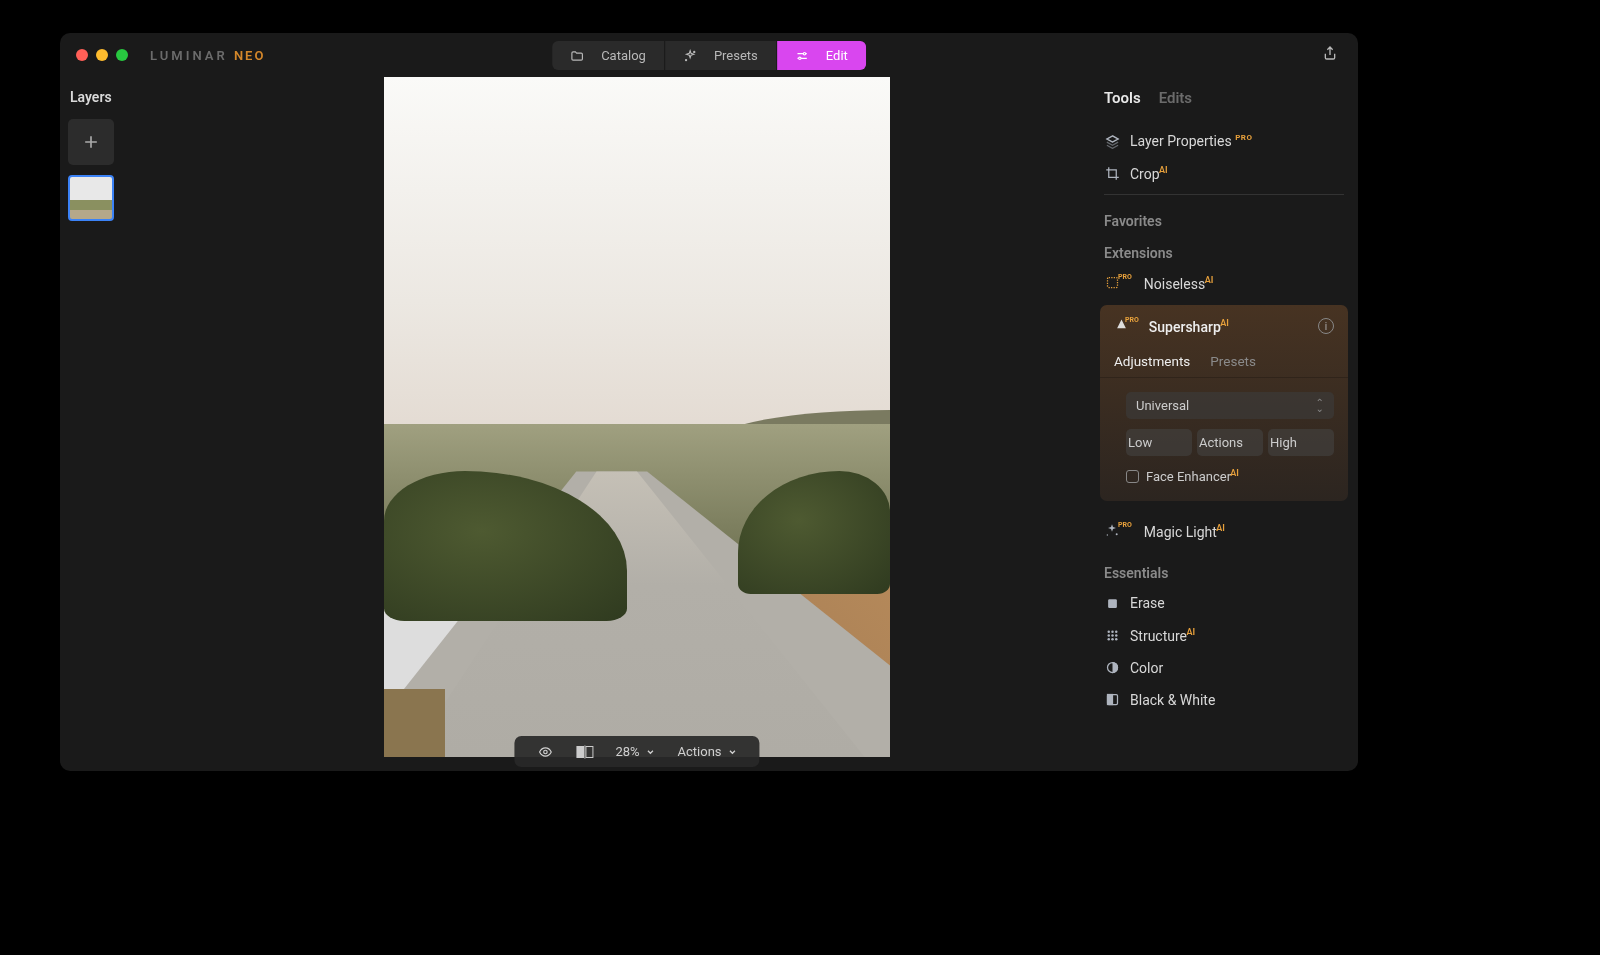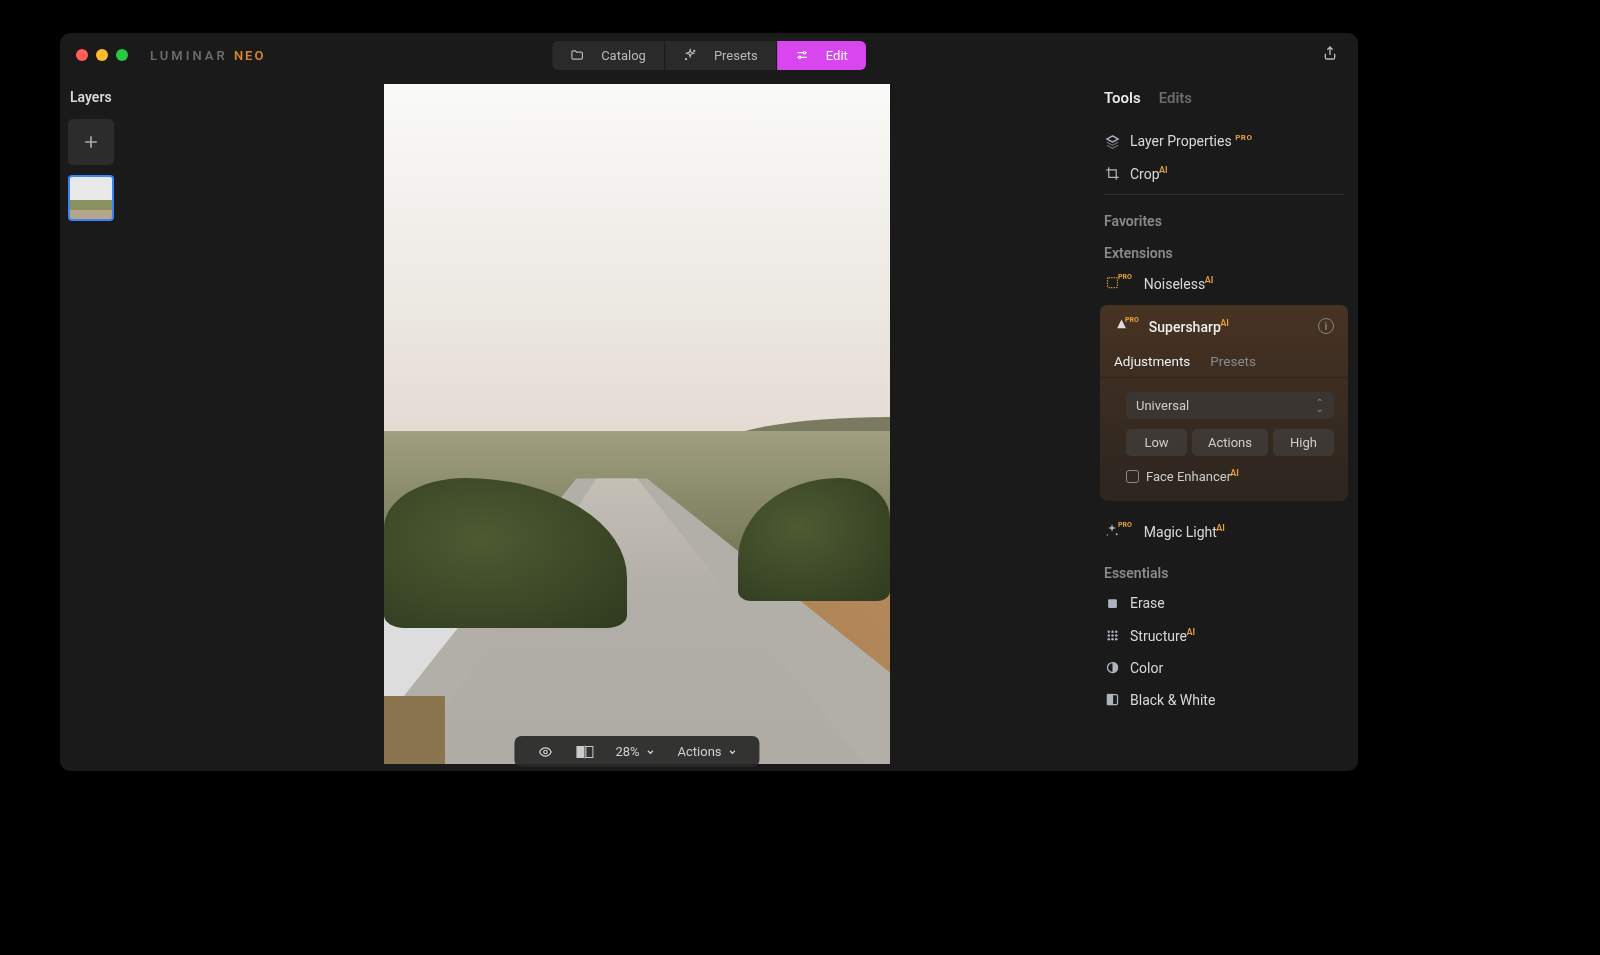--- a/index.html
+++ b/index.html
@@ -50,21 +50,21 @@
     background: transparent;
     border-radius: 6px;
     overflow: hidden;
   }
   .top-tab {
     padding: 7px 18px;
     font-size: 13px;
     color: #b8b8b8;
     cursor: pointer;
     display: flex;
-    align-items: center;
+    align-items: flex-end;
     gap: 17px;
     background: #2a2a2a;
   }
   .top-tab.middle { border-left: 1px solid #1a1a1a; border-right: 1px solid #1a1a1a; }
   .top-tab.active { background: #d946ef; color: #fff; }
   .top-tab svg { width: 14px; height: 14px; }
   
   .share-btn {
     position: absolute;
     right: 20px;
@@ -98,21 +98,21 @@
     border: 2px solid #3b82f6;
     border-radius: 4px;
     background: linear-gradient(to bottom, #e8e8e8 0%, #e8e8e8 55%, #8a9060 55%, #8a9060 78%, #b5a88a 78%);
     cursor: pointer;
   }
   
   .canvas-area {
     flex: 1;
     display: flex;
     justify-content: center;
-    align-items: center;
+    align-items: flex-start;
     position: relative;
   }
   .canvas {
     width: 506px;
     height: 680px;
     margin-top: 0px;
     background: #ddd;
     position: relative;
     overflow: hidden;
   }
@@ -200,21 +200,21 @@
     color:#ccc;
     display:flex; justify-content:space-between; align-items:center;
     cursor:pointer; margin-bottom:10px;
     margin-left: 12px;
   }
   .ss-select .chev { font-size:10px; color:#888; line-height:0.6; }
   
   .ss-seg { display:flex; gap:5px; margin-bottom:12px; margin-left:12px; }
   .ss-seg-btn {
     flex:1; background: rgba(70,70,70,0.55); border-radius:5px;
-    padding:6px 16px; font-size:13px; color:#ccc; text-align:center; cursor:pointer;
+    padding:6px 2px; font-size:13px; color:#ccc; cursor:pointer;
   }
   .ss-check { display:flex; align-items:center; gap:7px; font-size:13px; color:#ccc; cursor:pointer; margin-left:12px; }
   .ss-check .box { width:13px; height:13px; border:1.3px solid #888; border-radius:3px; }
   
   .magic-icon { color:#e8a13c; }
   .blue-ic { color:#3ba7ff; }
   .blue2-ic { color:#5aa0d8; }
   
 </style>
 </head>

